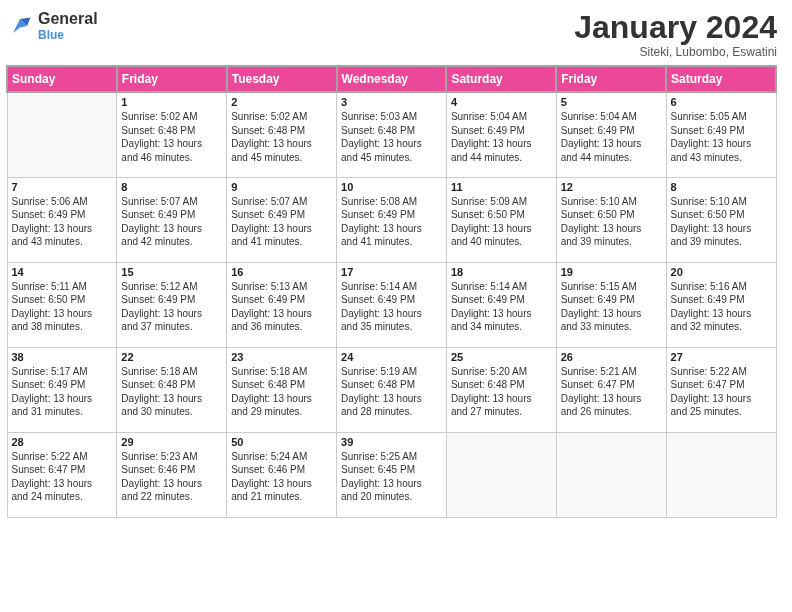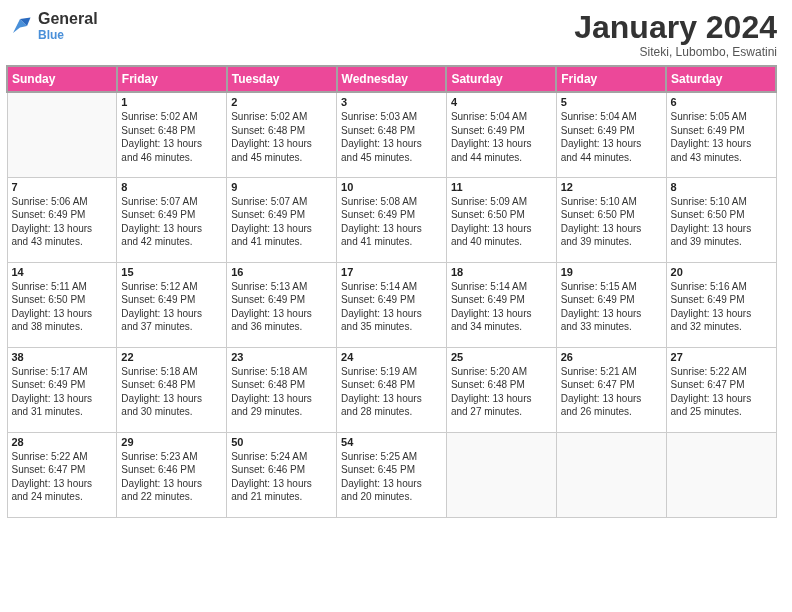--- a/index.html
+++ b/index.html
@@ -240,21 +240,21 @@
           </td>
           <td>
             <span class="day-num">29</span>
             <div class="day-info">Sunrise: 5:23 AM<br>Sunset: 6:46 PM<br>Daylight: 13 hours<br>and 22 minutes.</div>
           </td>
           <td>
             <span class="day-num">50</span>
             <div class="day-info">Sunrise: 5:24 AM<br>Sunset: 6:46 PM<br>Daylight: 13 hours<br>and 21 minutes.</div>
           </td>
           <td>
-            <span class="day-num">54</span>
+            <span class="day-num">39</span>
             <div class="day-info">Sunrise: 5:25 AM<br>Sunset: 6:45 PM<br>Daylight: 13 hours<br>and 20 minutes.</div>
           </td>
           <td class="empty-cell"></td>
           <td class="empty-cell"></td>
           <td class="empty-cell"></td>
         </tr>
       </tbody>
   </table>
 </div>
 

